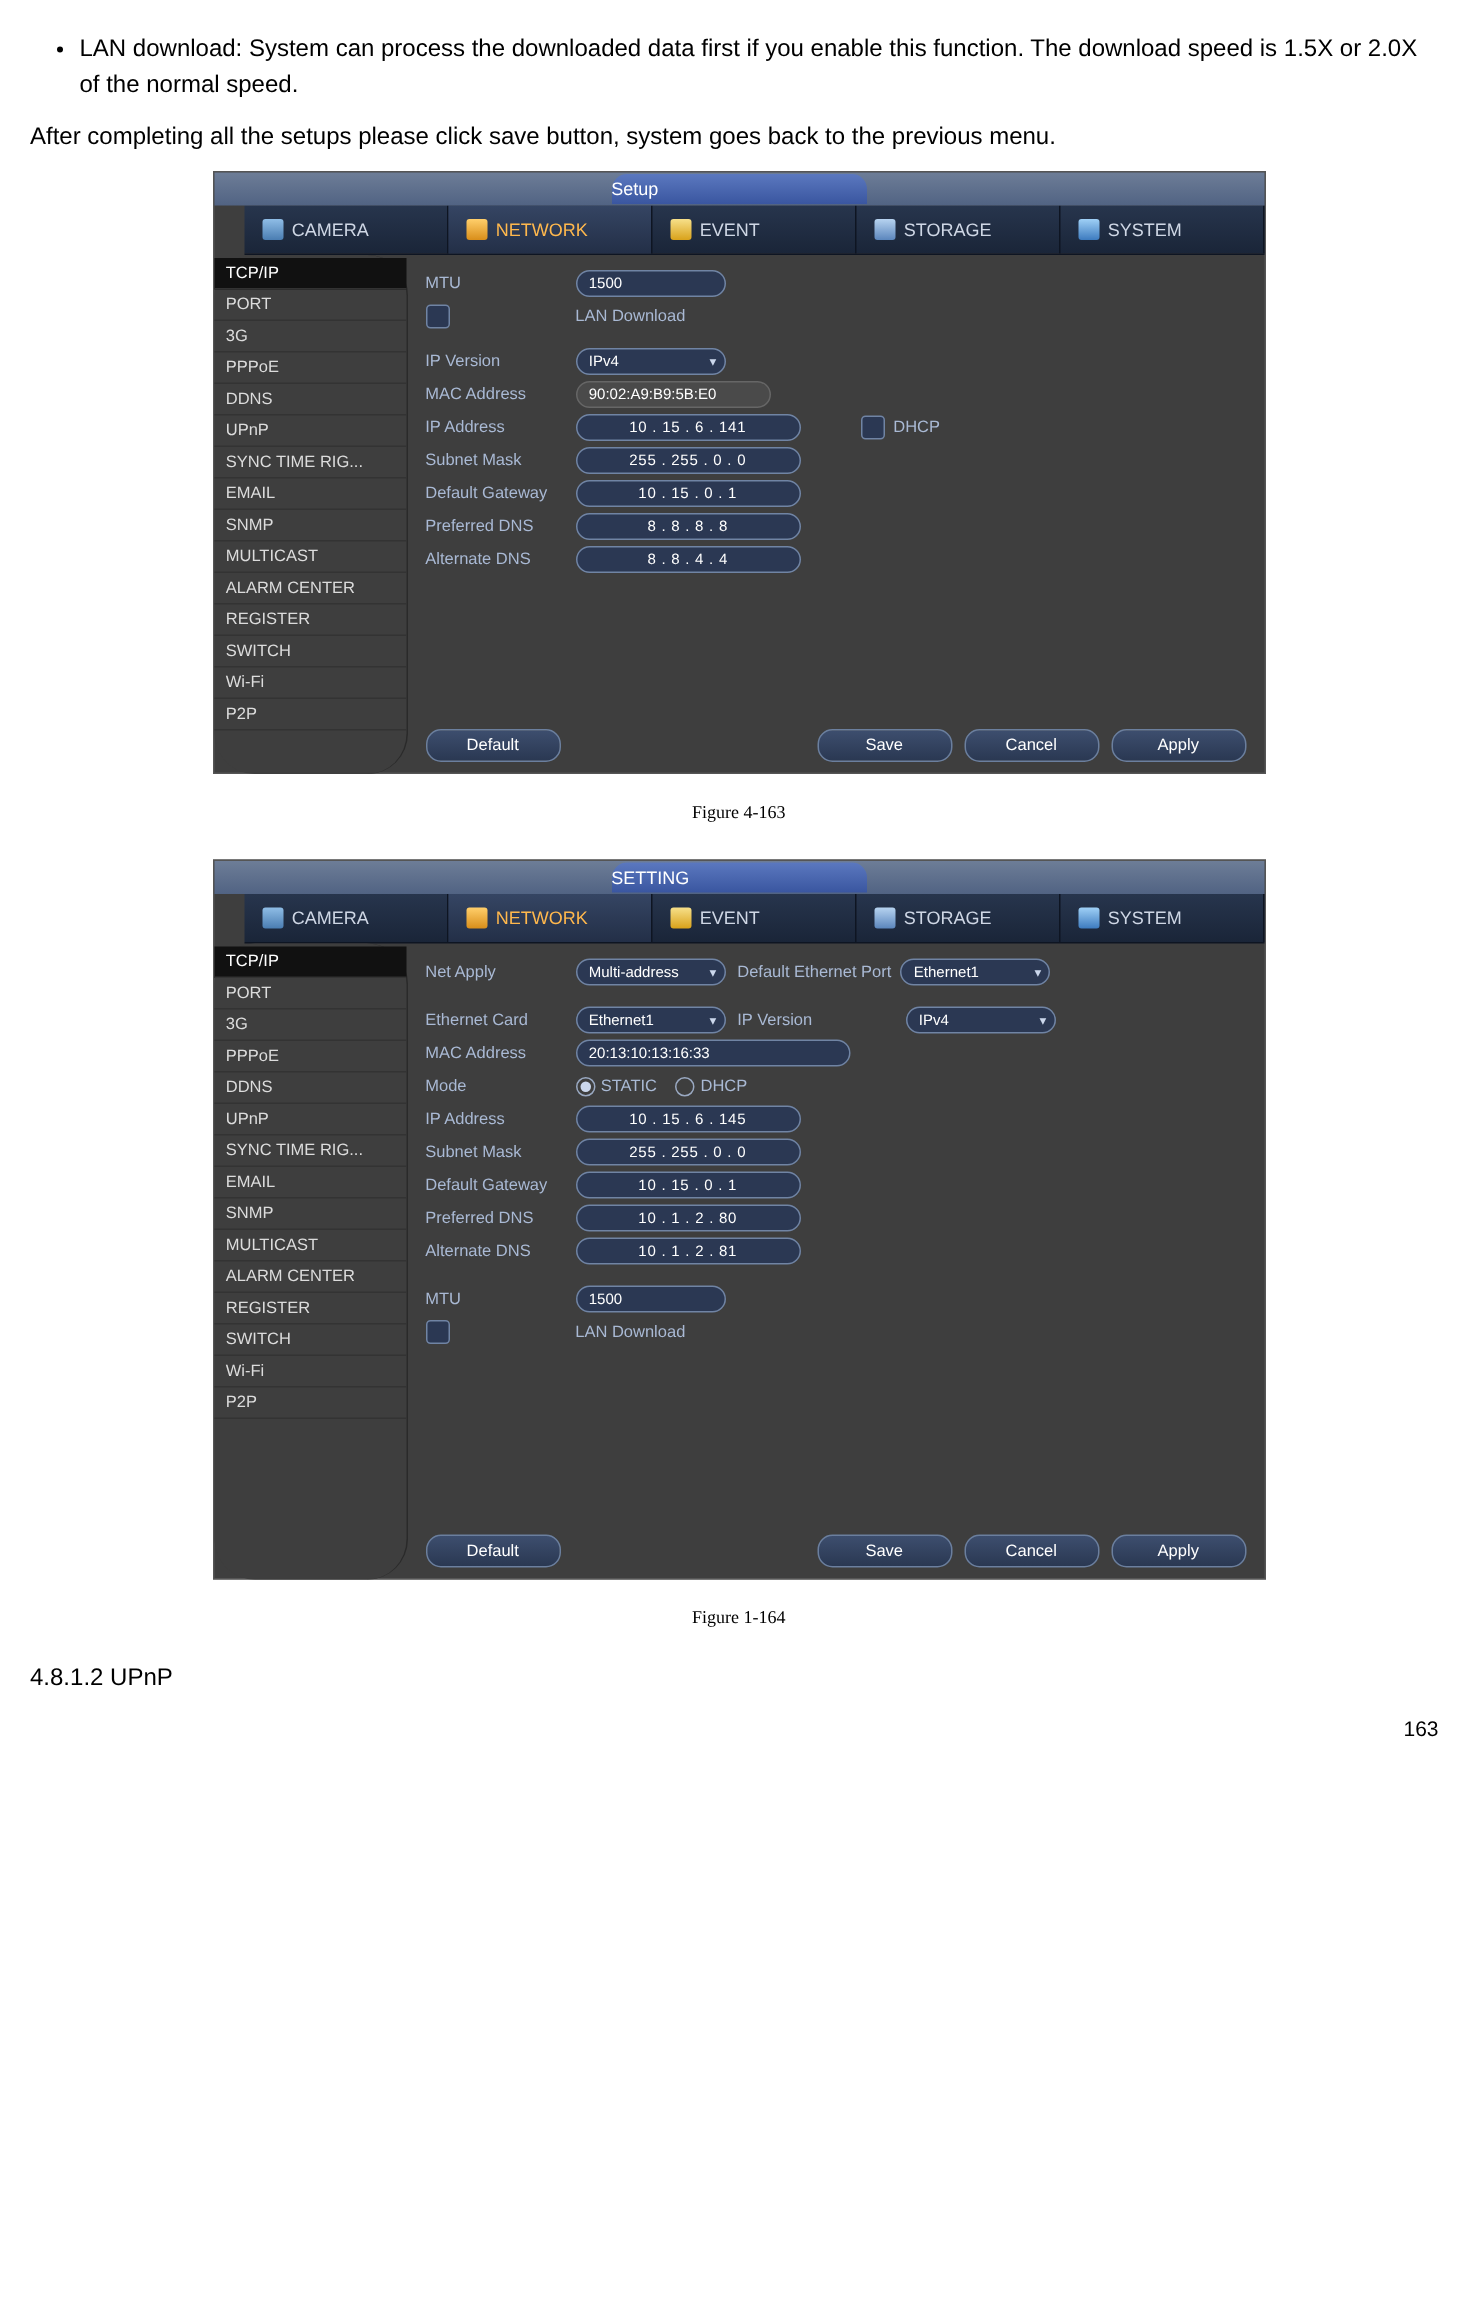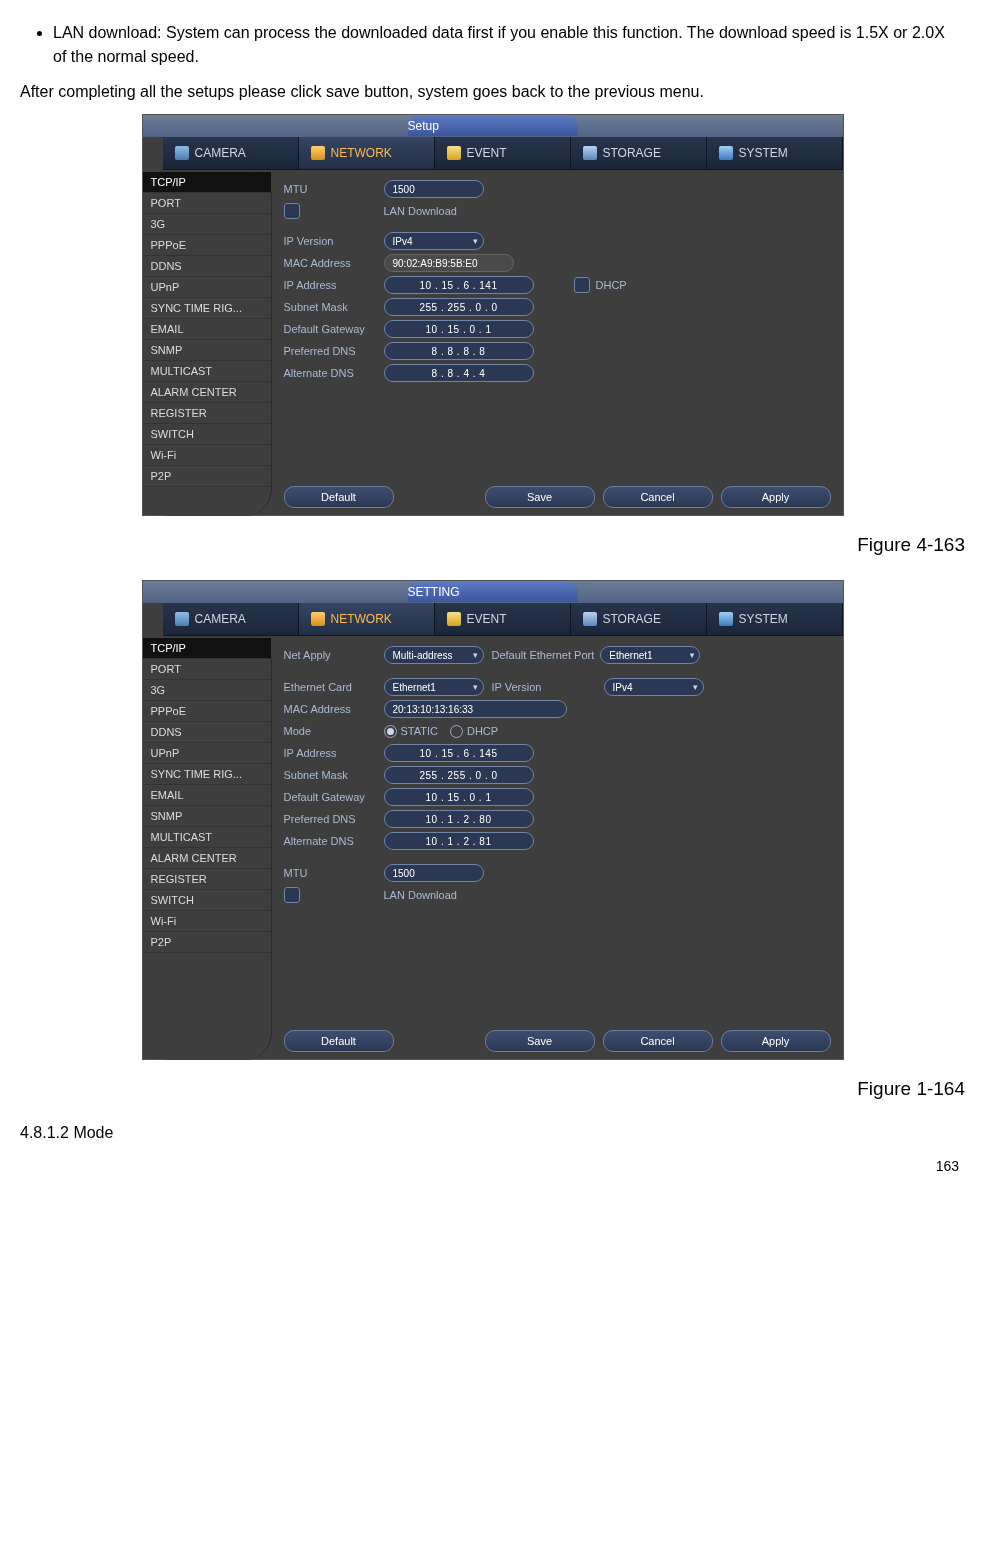--- a/index.html
+++ b/index.html
@@ -13,21 +13,21 @@
   }
   ul.bullet {
     list-style: disc;
     margin: 0 0 4px 22px;
     padding: 0;
   }
   ul.bullet li { margin: 11px; line-height: 1.5; }
   p { margin: 2px 0 10px 0; line-height: 1.5; }
 
   .fig-wrap { text-align: center; margin: 10px 0 18px 0; }
-  .fig-caption { text-align: right; margin: 16px 0 24px 0; font-size: 19px; }
+  .fig-caption { text-align: center; margin: 16px 0 24px 0; font-size: 12px; font-family: Liberation Serif, serif; }
 
   
   .shot {
     display: inline-block;
     text-align: left;
     background: #3e3e3e;
     border: 1px solid #555;
     width: 700px;
     position: relative;
   }
@@ -128,21 +128,21 @@
   }
   .radio.on::after { content: ""; position: absolute; inset: 2px; background: #cbd7ec; border-radius: 50%; }
 
   .btnrow {
     position: absolute; left: 0; right: 0; bottom: 8px;
     display: flex; padding: 0 12px; gap: 8px; align-items: center;
   }
   .btnrow .spacer { flex: 1; }
   .btn {
     display: inline-flex; align-items: center; justify-content: center;
-    height: 20px; min-width: 68px; padding: 0 20px;
+    height: 20px; min-width: 68px; padding: 0 10px;
     background: linear-gradient(#3d4e6e, #2a3852);
     border: 1px solid #6b7f9e; border-radius: 10px;
     color: #fff; font-size: 11px;
   }
 
   .sub-heading { margin: 8px 0 6px 0; font-size: 16px; }
   .pagenum { text-align: right; font-size: 14px; color: #000; margin-top: 16px; margin-right: 6px; }
 </style>
 </head>
 <body>
@@ -363,15 +363,15 @@
           <span class="btn">Save</span>
           <span class="btn">Cancel</span>
           <span class="btn">Apply</span>
         </div>
       </div>
     </div>
   </div>
 </div>
 <div class="fig-caption">Figure 1-164</div>
 
-<div class="sub-heading">4.8.1.2 Mode</div>
+<div class="sub-heading">4.8.1.2 UPnP</div>
 
 <div class="pagenum">163</div>
 
 </body></html>

